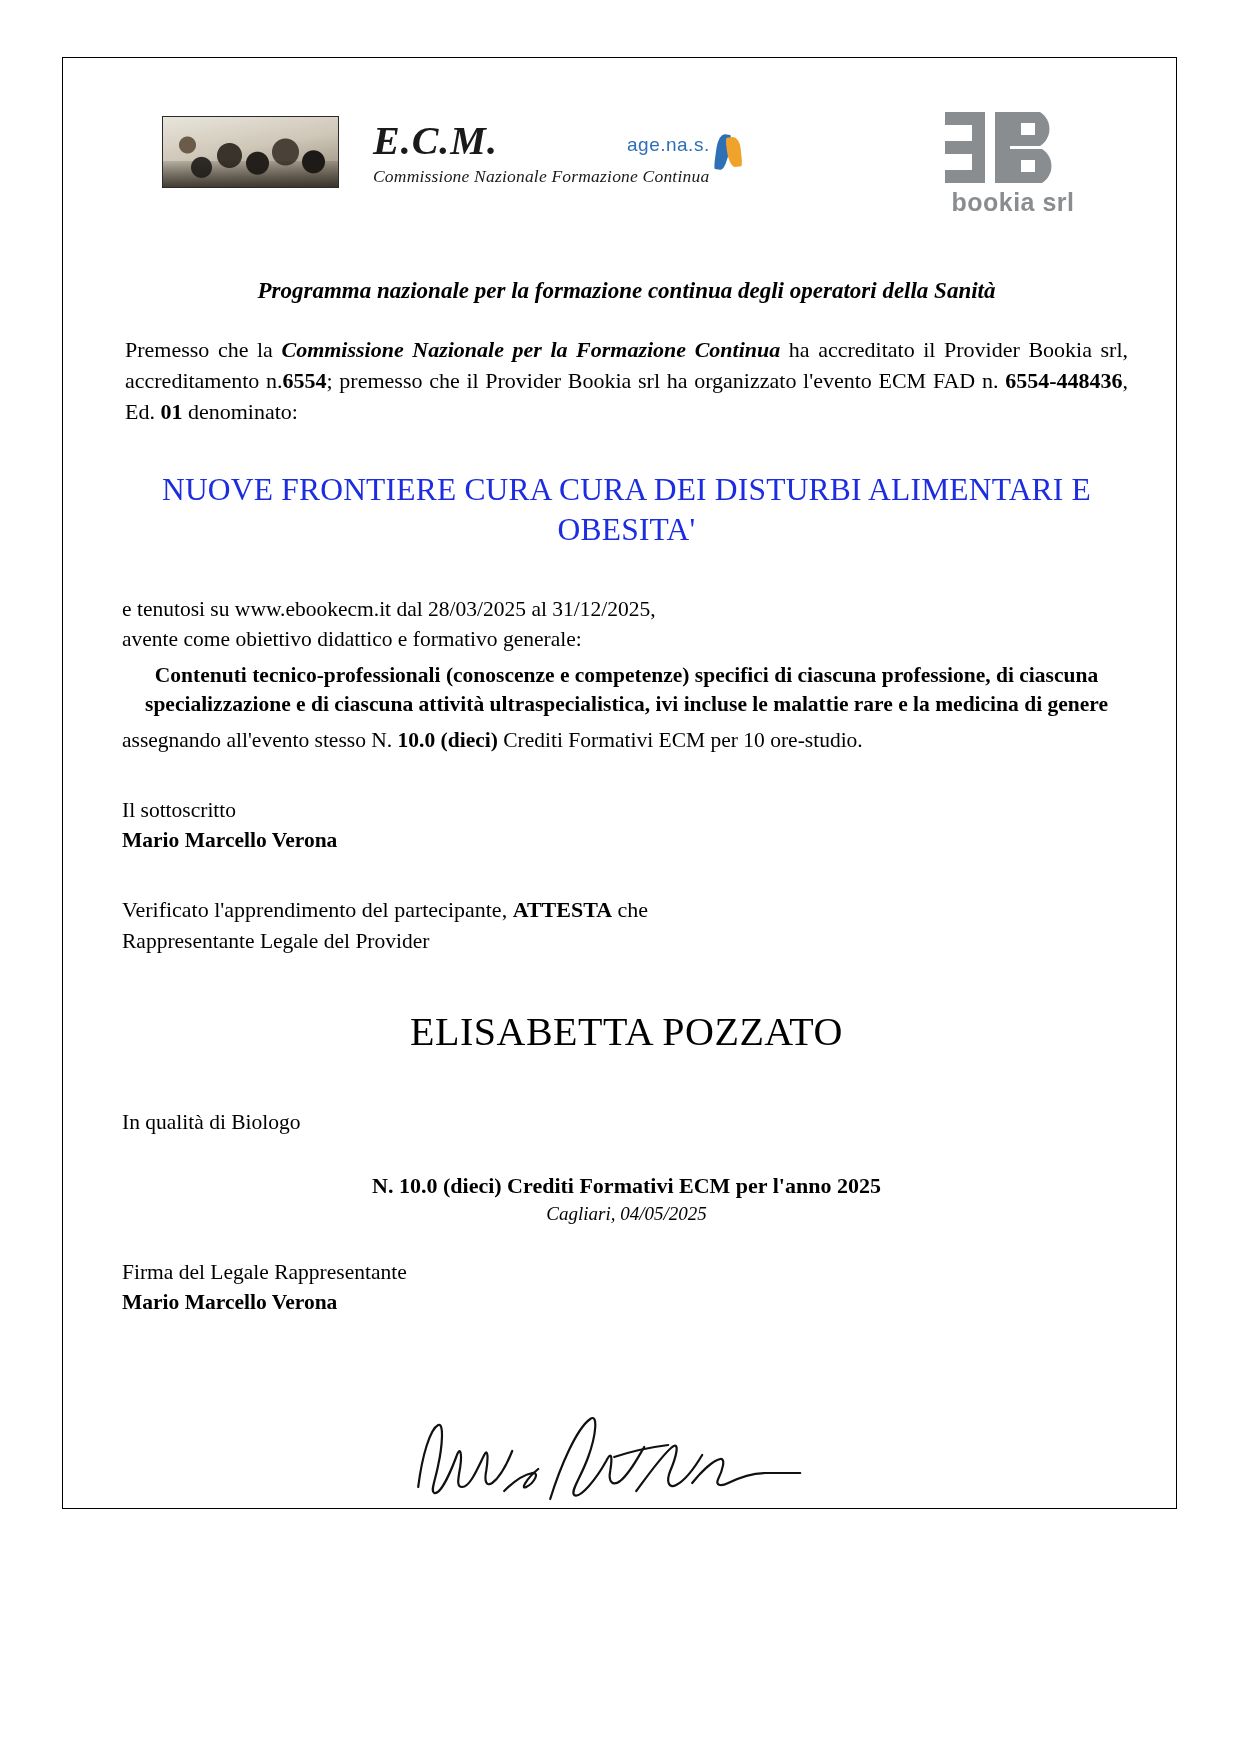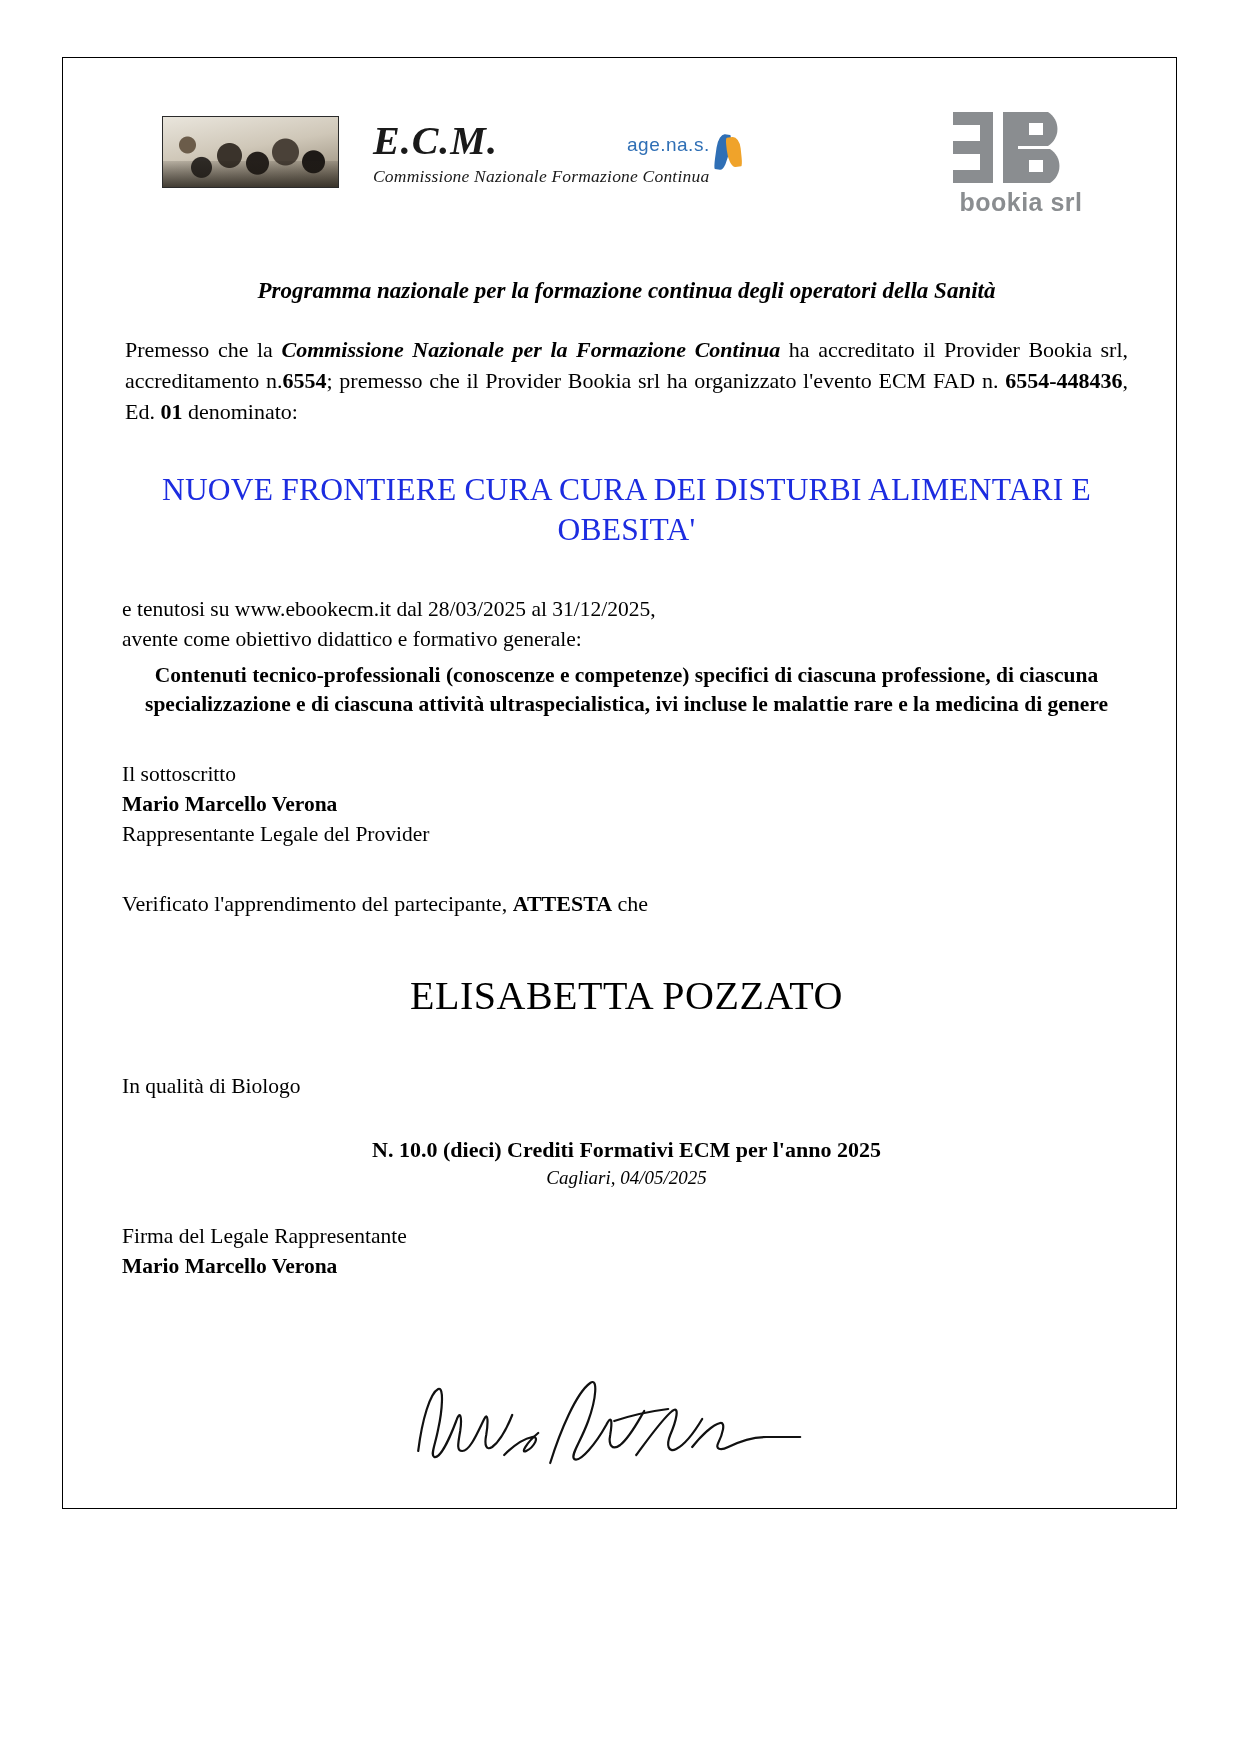--- a/index.html
+++ b/index.html
@@ -114,21 +114,21 @@
   .agenas-mark .orange {
     position: absolute;
     left: 11px; top: 3px;
     width: 14px; height: 30px;
     background: #f0a32a;
     border-radius: 10% 50% 10% 50% / 20% 40% 30% 60%;
     transform: rotate(-6deg);
   }
   .bookia {
     position: absolute;
-    right: 20px;
+    right: 28px;
     top: 22px;
     text-align: center;
     width: 180px;
   }
   .bookia-glyph {
     height: 76px;
     display: flex;
     justify-content: center;
     align-items: center;
   }
@@ -267,28 +267,31 @@
     <div class="para">
       <span>Premesso che la </span><span class="bi">Commissione Nazionale per la Formazione Continua</span><span> ha accreditato il Provider Bookia srl, accreditamento n.</span><b>6554</b><span>; premesso che il Provider Bookia srl ha organizzato l'evento ECM FAD n. </span><b>6554-448436</b><span>, Ed. </span><b>01</b><span> denominato:</span>
     </div>
 
     <div class="course-title">NUOVE FRONTIERE CURA CURA DEI DISTURBI ALIMENTARI E OBESITA'</div>
 
     <div class="center-block mt-where">e tenutosi su www.ebookecm.it dal 28/03/2025 al 31/12/2025,</div>
     <div class="center-block">avente come obiettivo didattico e formativo generale:</div>
     <div class="objective">Contenuti tecnico-professionali (conoscenze e competenze) specifici di ciascuna professione, di ciascuna specializzazione e di ciascuna attività ultraspecialistica, ivi incluse le malattie rare e la medicina di genere</div>
 
+    <div class="center-block credits-line">
+      <span>assegnando all'evento stesso N. </span><b>10.0 (dieci)</b><span> Crediti Formativi ECM per 10 ore-studio.</span>
+    </div>
 
     <div class="center-block sig-block">Il sottoscritto</div>
     <div class="center-block" style="font-weight:bold;">Mario Marcello Verona</div>
-    <div class="center-block">Rappresentante Legale del Provider</div>
-
     <div class="center-block attesta">
       <span>Verificato l'apprendimento del partecipante, </span><b>ATTESTA</b><span> che</span>
     </div>
+
+    <div class="center-block">Rappresentante Legale del Provider</div>
 
     <div class="recipient">ELISABETTA POZZATO</div>
 
     <div class="center-block qualifica">In qualità di Biologo</div>
 
     <div class="credits-year">N. 10.0 (dieci) Crediti Formativi ECM per l'anno 2025</div>
     <div class="place-date">Cagliari, 04/05/2025</div>
 
     <div class="center-block firma">Firma del Legale Rappresentante</div>
     <div class="center-block name" style="font-weight:bold;">Mario Marcello Verona</div>

